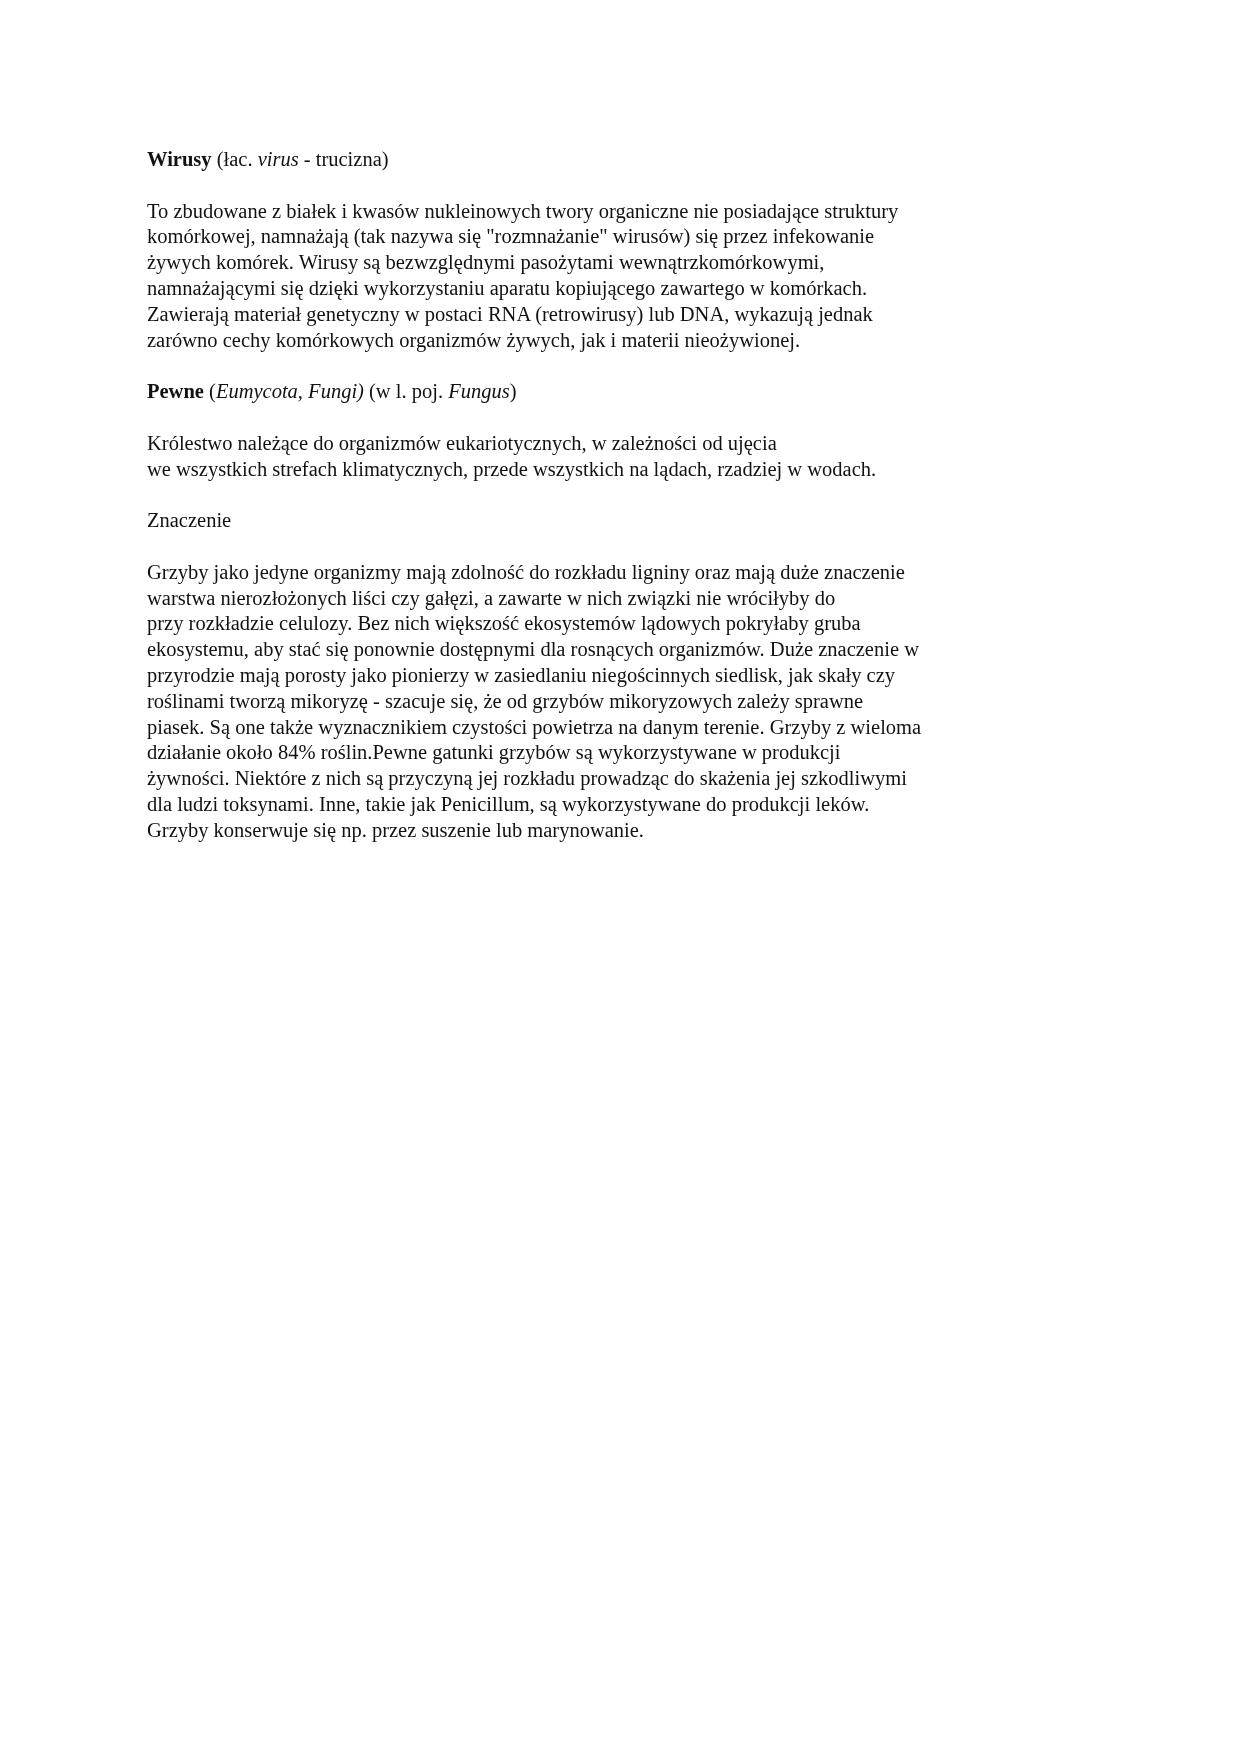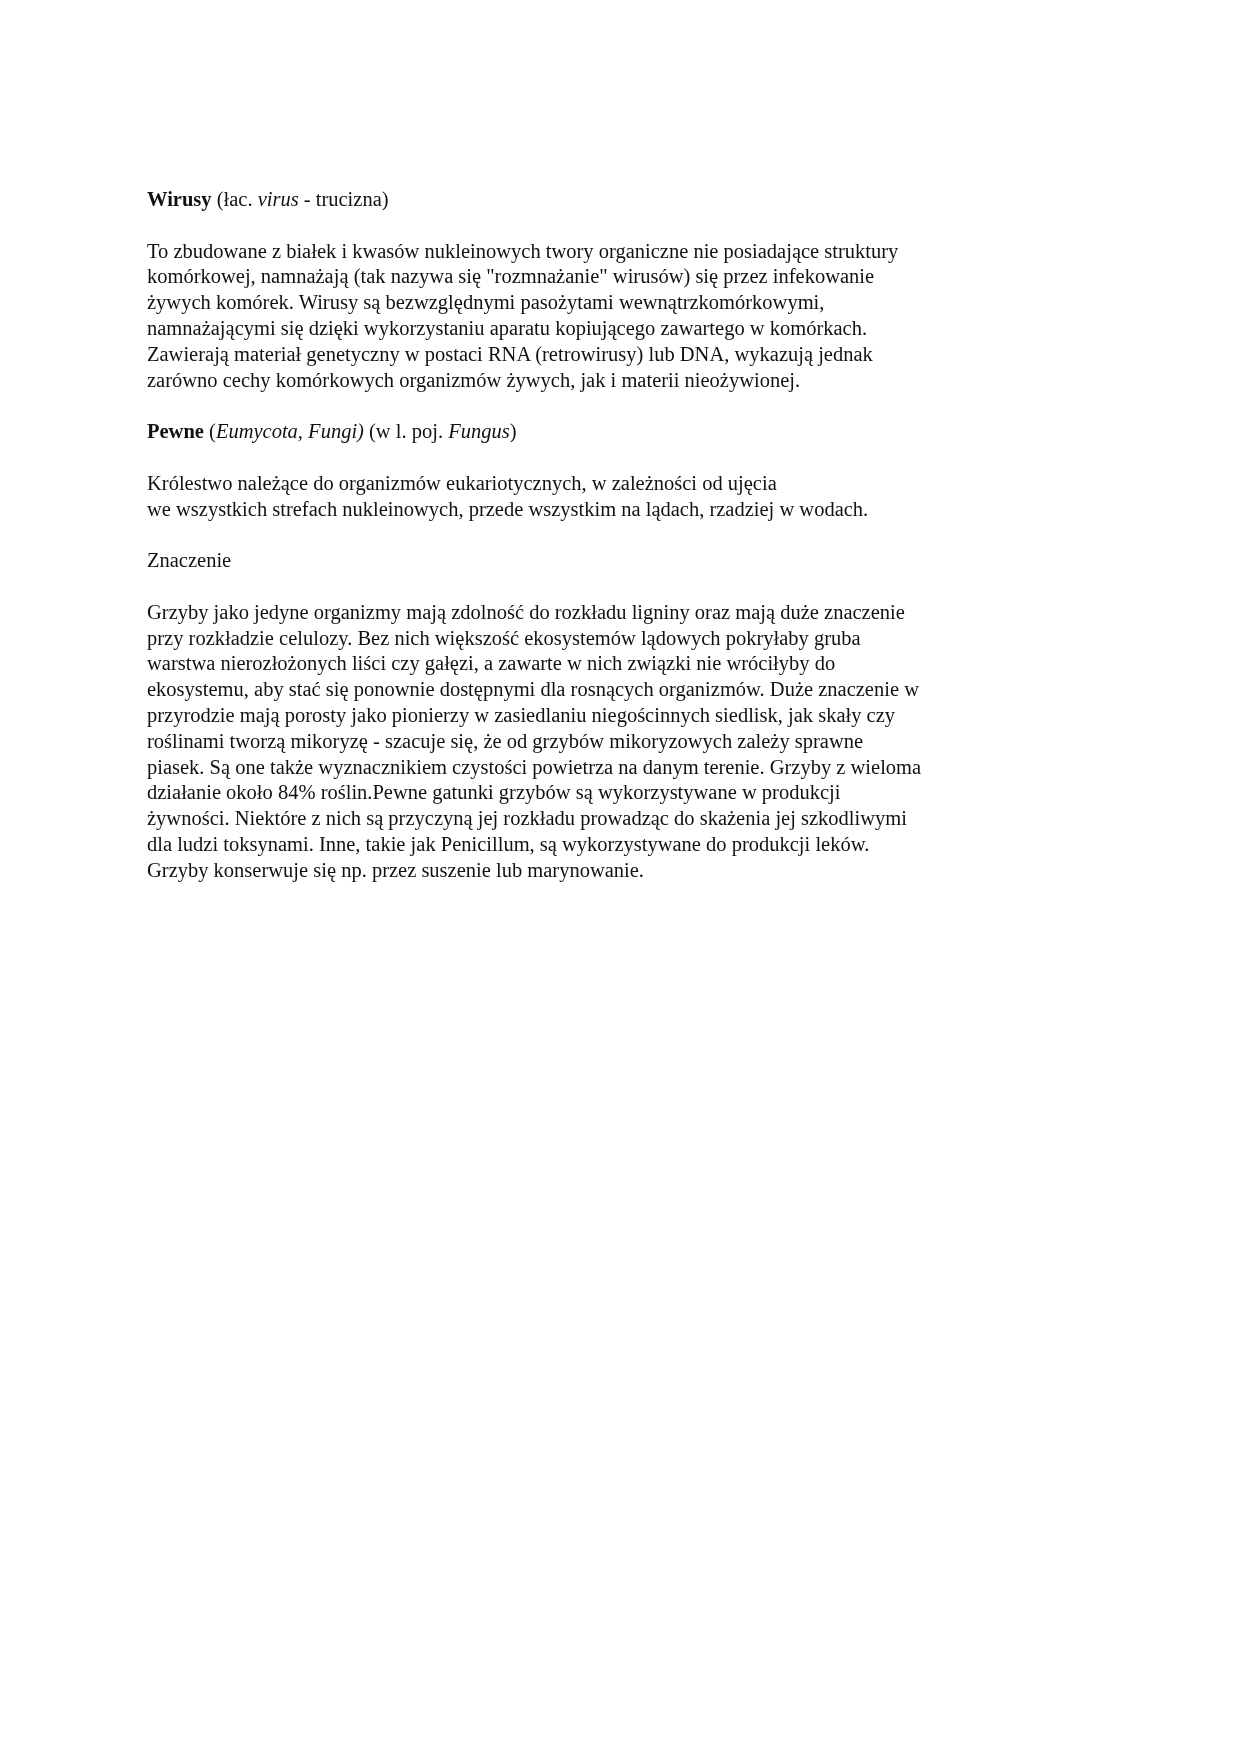--- a/index.html
+++ b/index.html
@@ -1,20 +1,20 @@
 <!DOCTYPE html>
 <html><head>
   <meta charset="utf-8">
   <style>
     html, body { margin: 0; padding: 0; background: #ffffff; }
     body { width: 1240px; height: 1754px; position: relative; overflow: hidden; }
     .page {
       position: absolute; left: 147px; top: 147px; width: 960px;
       font-family: "Liberation Serif", "DejaVu Serif", serif;
-      font-size: 20.5px; line-height: 25.8px; color: #111111; margin-top: 40px;
+      font-size: 20.5px; line-height: 25.8px; color: #111111;
     }
     .p { margin: 0 0 25.8px 0; }
     .line { display: block; white-space: nowrap; }
     b { font-weight: bold; }
     i { font-style: italic; }
   </style>
 </head>
 <body>
 
 <div class="page">
@@ -27,29 +27,29 @@
     <span class="line">żywych komórek. Wirusy są bezwzględnymi pasożytami wewnątrzkomórkowymi,</span>
     <span class="line">namnażającymi się dzięki wykorzystaniu aparatu kopiującego zawartego w komórkach.</span>
     <span class="line">Zawierają materiał genetyczny w postaci RNA (retrowirusy) lub DNA, wykazują jednak</span>
     <span class="line">zarówno cechy komórkowych organizmów żywych, jak i materii nieożywionej.</span>
   </p>
 
   <p class="p"><b>Pewne</b><span> (</span><i>Eumycota, Fungi)</i><span> (w l. poj. </span><i>Fungus</i><span>)</span></p>
 
   <p class="p">
     <span class="line">Królestwo należące do organizmów eukariotycznych, w zależności od ujęcia</span>
-    <span class="line">we wszystkich strefach nukleinowych, przede wszystkim na lądach, rzadziej w wodach.</span>
+    <span class="line">we wszystkich strefach klimatycznych, przede wszystkich na lądach, rzadziej w wodach.</span>
   </p>
 
   <p class="p">Znaczenie</p>
 
   <p class="p">
     <span class="line">Grzyby jako jedyne organizmy mają zdolność do rozkładu ligniny oraz mają duże znaczenie</span>
+    <span class="line">warstwa nierozłożonych liści czy gałęzi, a zawarte w nich związki nie wróciłyby do</span>
     <span class="line">przy rozkładzie celulozy. Bez nich większość ekosystemów lądowych pokryłaby gruba</span>
-    <span class="line">warstwa nierozłożonych liści czy gałęzi, a zawarte w nich związki nie wróciłyby do</span>
     <span class="line">ekosystemu, aby stać się ponownie dostępnymi dla rosnących organizmów. Duże znaczenie w</span>
     <span class="line">przyrodzie mają porosty jako pionierzy w zasiedlaniu niegościnnych siedlisk, jak skały czy</span>
     <span class="line">roślinami tworzą mikoryzę - szacuje się, że od grzybów mikoryzowych zależy sprawne</span>
     <span class="line">piasek. Są one także wyznacznikiem czystości powietrza na danym terenie. Grzyby z wieloma</span>
     <span class="line">działanie około 84% roślin.Pewne gatunki grzybów są wykorzystywane w produkcji</span>
     <span class="line">żywności. Niektóre z nich są przyczyną jej rozkładu prowadząc do skażenia jej szkodliwymi</span>
     <span class="line">dla ludzi toksynami. Inne, takie jak Penicillum, są wykorzystywane do produkcji leków.</span>
     <span class="line">Grzyby konserwuje się np. przez suszenie lub marynowanie.</span>
   </p>
 

